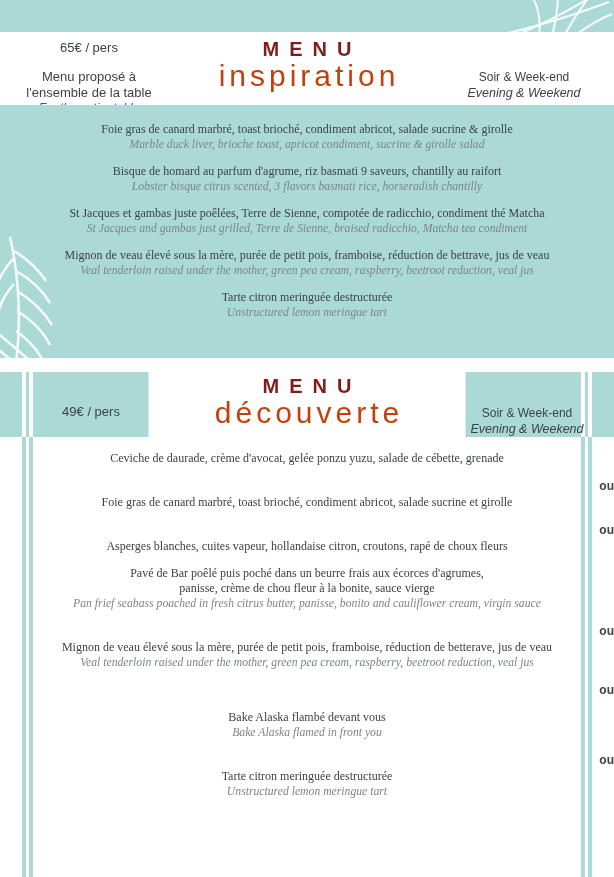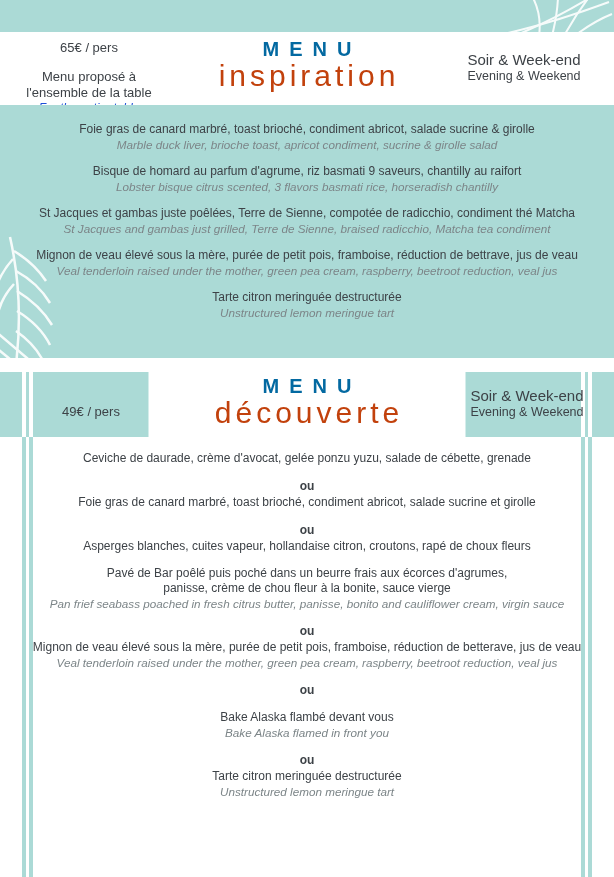--- a/index.html
+++ b/index.html
@@ -10,44 +10,44 @@
   
   .top-band{height:32px;background:#abdad6;position:relative;overflow:hidden;}
   .palm-tr{position:absolute;right:0;top:0;}
   
   .header1{height:73px;position:relative;background:#ffffff;}
   .hdr-left{position:absolute;left:10px;top:8px;width:158px;text-align:center;}
   .hdr-price{font-size:13px;margin-bottom:14px;}
   .hdr-note{font-size:13px;line-height:16px;}
   .hdr-note-en{font-size:12px;font-style:italic;color:#1d4ed8;line-height:15px;}
   .hdr-center{position:absolute;left:50%;transform:translateX(-50%);top:6px;text-align:center;white-space:nowrap;}
-  .menu-word{font-size:20px;font-weight:bold;letter-spacing:10px;padding-left:10px;color:#0369a1;line-height:22px;}
+  .menu-word{font-size:20px;font-weight:bold;letter-spacing:10px;padding-left:10px;color:#7f1d1d;line-height:22px;}
   .menu-name{font-size:30px;font-weight:300;letter-spacing:4px;padding-left:4px;color:#c2410c;line-height:32px;}
   .hdr-right{position:absolute;right:10px;top:20px;width:160px;text-align:center;}
-  .sched-fr{font-size:15px;line-height:16px;}
-  .sched-en{font-size:12.5px;line-height:16px;}
+  .sched-fr{font-size:12px;line-height:16px;margin-top:17px;}
+  .sched-en{font-size:12.5px;font-style:italic;line-height:16px;}
   
   .section1{height:253px;background:#abdad6;position:relative;text-align:center;padding-top:17px;box-sizing:border-box;overflow:hidden;}
   .fr{font-size:12px;color:#3d4247;line-height:15px;white-space:nowrap;}
   .en{font-size:11.7px;font-style:italic;color:#78called8285;color:#7c8588;line-height:15px;white-space:nowrap;}
-  .item{margin-bottom:12px;}
+  .item{margin-bottom:12px;font-family:Liberation Serif, serif;}
   .gap-before{margin-top:10px;}
   .palm-left{position:absolute;left:-6px;bottom:-6px;}
   
   .section2{height:519px;position:relative;background:#ffffff;text-align:center;box-sizing:border-box;}
   .vline{position:absolute;top:0;bottom:4px;width:4px;background:#abdad6;}
   .vl1{left:22px;} .vl2{left:29px;} .vl3{right:29px;} .vl4{right:22px;}
   .band2{position:relative;margin-top:14px;height:65px;background:#abdad6;}
   .band-cut{position:absolute;top:0;bottom:0;width:4px;background:#ffffff;}
   .bc1{left:22px;} .bc2{left:29px;} .bc3{right:29px;} .bc4{right:22px;}
   .band-price{position:absolute;left:26px;top:24px;width:130px;text-align:center;font-size:13px;margin-top:8px;}
   .title-box{position:absolute;left:50%;transform:translateX(-50%);top:-6px;bottom:-4px;width:317px;background:#ffffff;text-align:center;padding-top:9px;box-sizing:border-box;}
   .band-right{position:absolute;right:12px;top:16px;width:150px;text-align:center;}
   .content2{padding-top:14px;}
-  .or{font-size:12px;font-weight:bold;color:#3d4247;line-height:16px;margin:1px 0;}
+  .or{font-size:12px;font-weight:bold;color:#3d4247;line-height:16px;margin:1px 0;text-align:right;}
   .course{margin-bottom:12px;}
   svg{display:block;}
 </style>
 </head>
 <body>
 
 <div class="top-band">
   <span class="palm-tr">
     <svg width="130" height="32" viewBox="0 0 130 32">
       <g stroke="#ffffff" stroke-width="2" fill="none" opacity="0.9">

